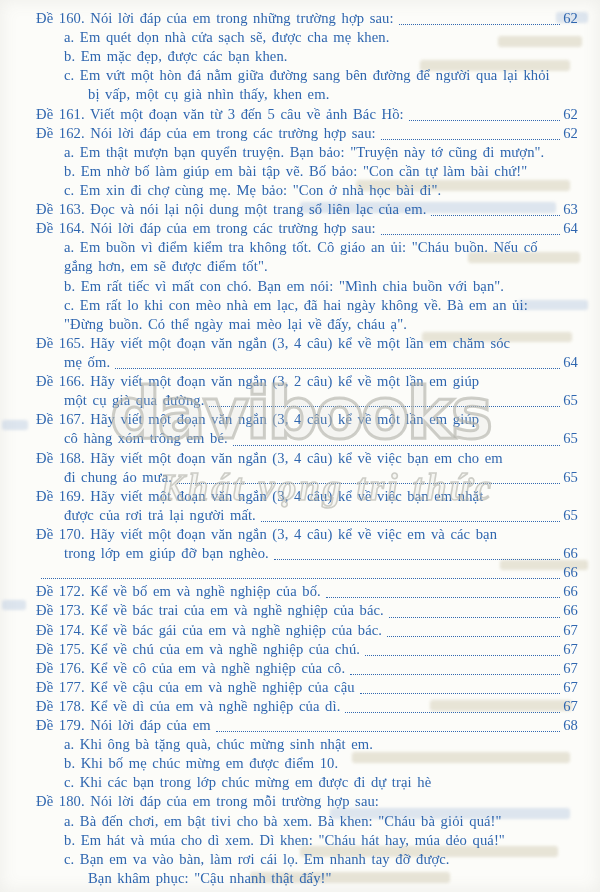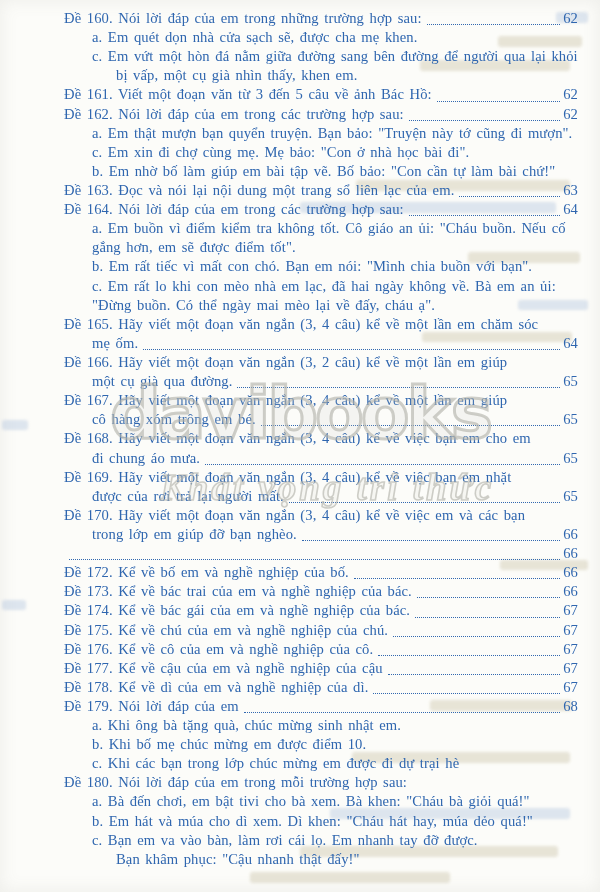--- a/index.html
+++ b/index.html
@@ -20,21 +20,20 @@
     position:absolute; top:9px; left:36px; width:542px;
     color:#2f66af;
     font-size:14.6px;
     letter-spacing:0.1px;
     word-spacing:1.8px;
   }
   .row {
     display:flex; align-items:baseline;
     line-height:19.12px; height:19.12px;
     white-space:nowrap;
-    margin-left:28px;
   }
   .row .txt { flex:0 0 auto; }
   .ind0 { padding-left:0; }
   .ind1 { padding-left:28px;align-items:flex-end; }
   .ind2 { padding-left:52px; }
   .dots {
     flex:1 1 auto; min-width:12px;
     border-bottom:1.9px dotted #3168b0;
     margin:0 3px 3px 5px;
     align-self:flex-end;
@@ -98,43 +97,46 @@
   <div class="toc">
       <div class="row ind0">
         <span class="txt">Đề 160. Nói lời đáp của em trong những trường hợp sau:</span>
         <span class="dots"></span>
         <span class="pg">62</span>
       </div>
       <div class="row ind1">
         <span class="txt">a. Em quét dọn nhà cửa sạch sẽ, được cha mẹ khen.</span>
       </div>
       <div class="row ind1">
+        <span class="txt">b. Em mặc đẹp, được các bạn khen.</span>
+      </div>
+      <div class="row ind1">
         <span class="txt">c. Em vứt một hòn đá nằm giữa đường sang bên đường để người qua lại khỏi</span>
       </div>
       <div class="row ind2">
         <span class="txt">bị vấp, một cụ già nhìn thấy, khen em.</span>
       </div>
       <div class="row ind0">
         <span class="txt">Đề 161. Viết một đoạn văn từ 3 đến 5 câu về ảnh Bác Hồ:</span>
         <span class="dots"></span>
         <span class="pg">62</span>
       </div>
       <div class="row ind0">
         <span class="txt">Đề 162. Nói lời đáp của em trong các trường hợp sau:</span>
         <span class="dots"></span>
         <span class="pg">62</span>
       </div>
       <div class="row ind1">
         <span class="txt">a. Em thật mượn bạn quyển truyện. Bạn bảo: "Truyện này tớ cũng đi mượn".</span>
       </div>
       <div class="row ind1">
+        <span class="txt">b. Em nhờ bố làm giúp em bài tập vẽ. Bố bảo: "Con cần tự làm bài chứ!"</span>
+      </div>
+      <div class="row ind1">
         <span class="txt">c. Em xin đi chợ cùng mẹ. Mẹ bảo: "Con ở nhà học bài đi".</span>
-      </div>
-      <div class="row ind1">
-        <span class="txt">b. Em nhờ bố làm giúp em bài tập vẽ. Bố bảo: "Con cần tự làm bài chứ!"</span>
       </div>
       <div class="row ind0">
         <span class="txt">Đề 163. Đọc và nói lại nội dung một trang sổ liên lạc của em.</span>
         <span class="dots"></span>
         <span class="pg">63</span>
       </div>
       <div class="row ind0">
         <span class="txt">Đề 164. Nói lời đáp của em trong các trường hợp sau:</span>
         <span class="dots"></span>
         <span class="pg">64</span>

